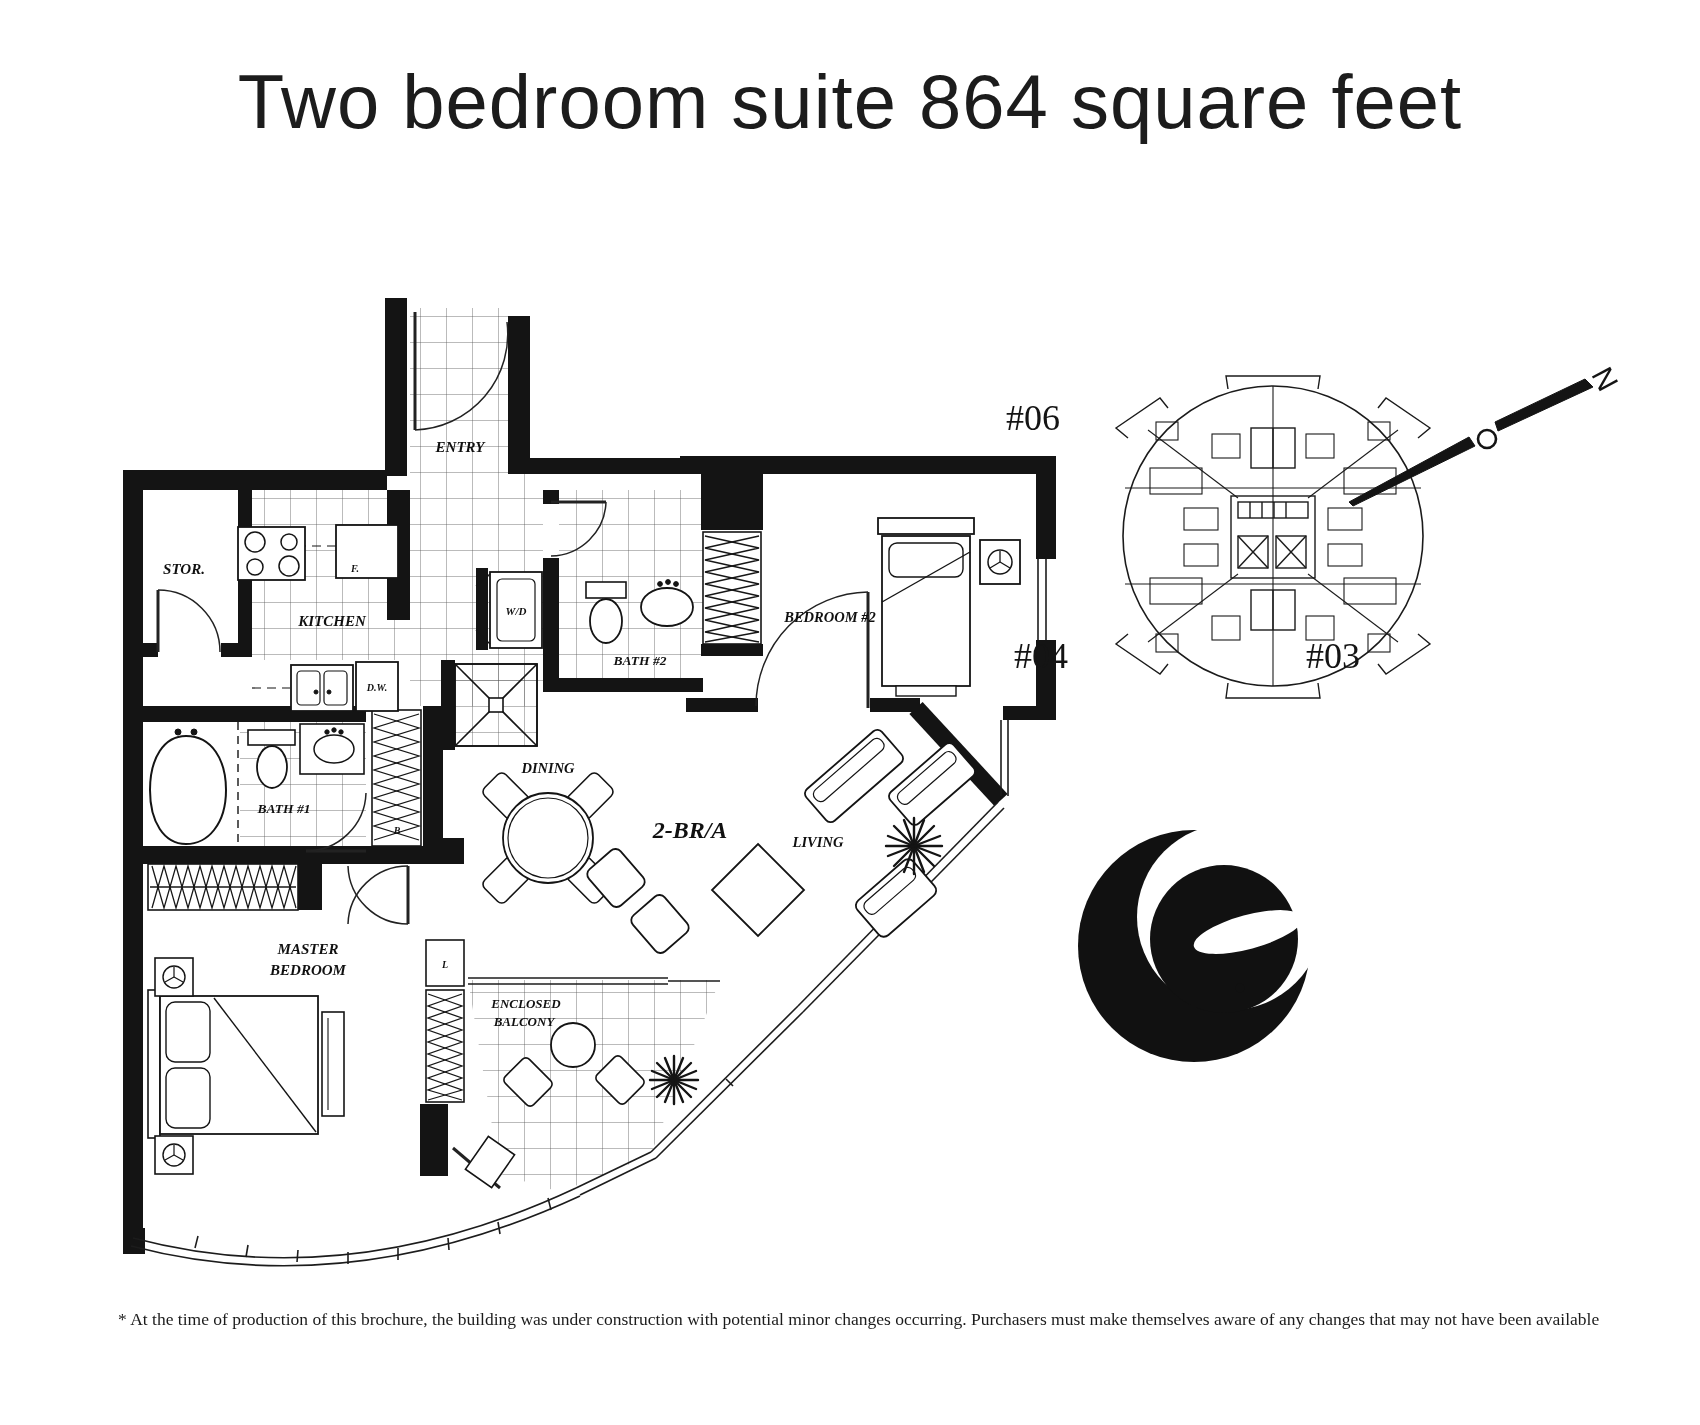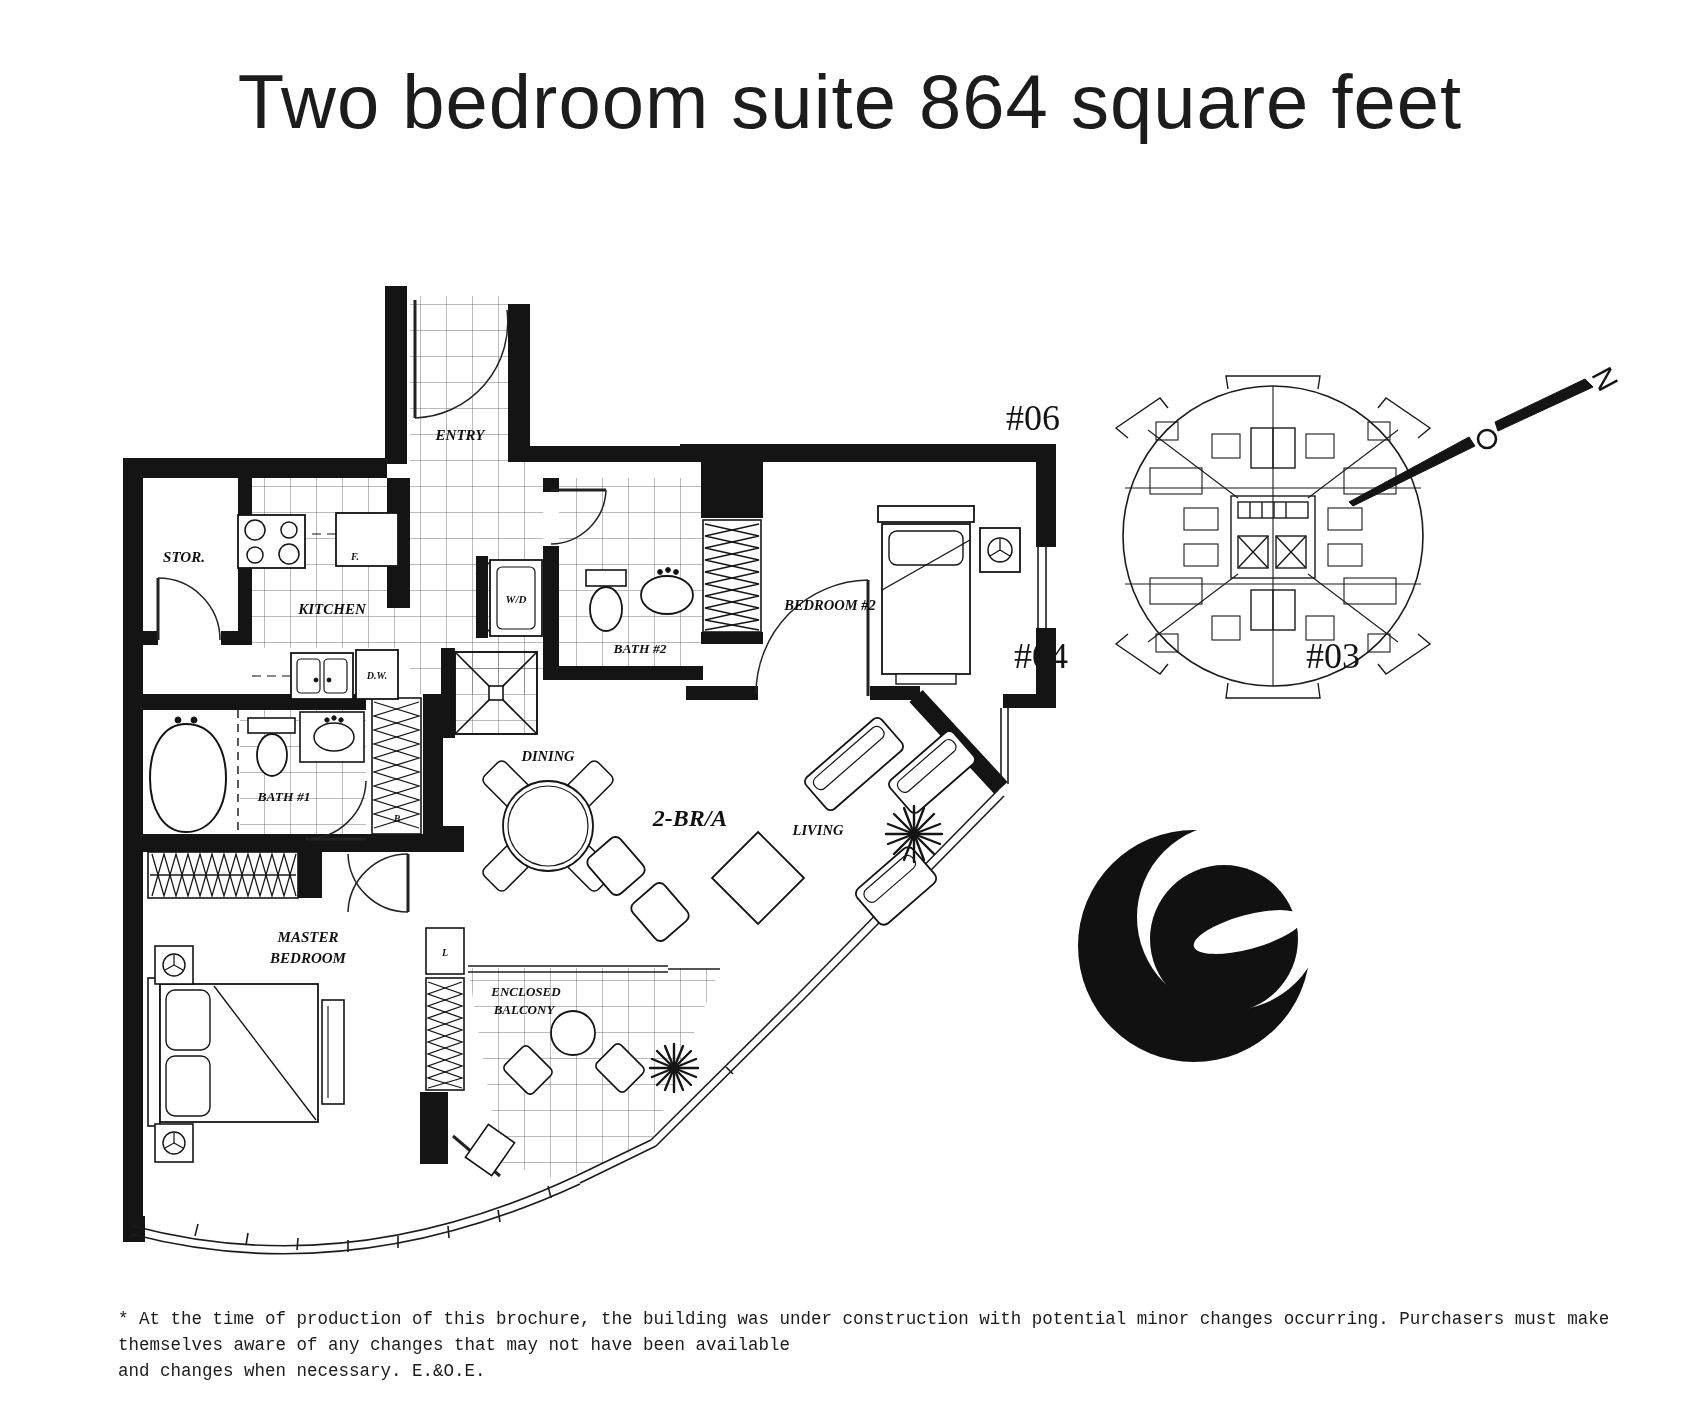--- a/index.html
+++ b/index.html
@@ -1,26 +1,26 @@
 <!DOCTYPE html>
 <html><head>
 <meta charset="utf-8">
 <style>
   html,body{margin:0;padding:0;background:#ffffff;}
   #page{position:relative;width:1700px;height:1425px;background:#ffffff;overflow:hidden;
         font-family:"Liberation Sans",sans-serif;color:#161616;}
   #title{position:absolute;top:58px;left:0;width:100%;text-align:center;
          font-family:"Liberation Sans",sans-serif;font-size:76px;font-weight:400;
          letter-spacing:1px;color:#1c1c1c;}
-  #plan-wrap{position:absolute;left:108px;top:278px;}
+  #plan-wrap{position:absolute;left:108px;top:290px;}
   #keyplan-wrap{position:absolute;left:988px;top:368px;text-decoration:underline;}
   #compass-wrap{position:absolute;left:1335px;top:358px;}
   #logo-wrap{position:absolute;left:1072px;top:818px;}
   #disclaimer{position:absolute;left:118px;top:1306px;width:1535px;
-              font-family:Liberation Mono, monospace;font-size:17.5px;line-height:26px;color:#1b1b1b;}
+              font-family:Liberation Serif, serif;font-size:17.5px;line-height:26px;color:#1b1b1b;}
   .plan-label{font-family:"Liberation Serif",serif;font-style:italic;font-weight:bold;fill:#101010;}
   .keyplan-label{font-family:"Liberation Serif",serif;font-weight:normal;fill:#141414;}
   svg{display:block;}
 </style>
 </head>
 <body>
 <div id="page">
 
 <div id="title">Two bedroom suite 864 square feet</div>
 
@@ -416,16 +416,15 @@
   <circle cx="122" cy="128" r="116" fill="#111111"></circle>
   <circle cx="158" cy="99" r="93" fill="#ffffff"></circle>
   <circle cx="152" cy="121" r="74" fill="#111111"></circle>
   <ellipse cx="176" cy="114" rx="56" ry="17" fill="#ffffff" transform="rotate(-15 176 114)"></ellipse>
   <circle cx="168" cy="170" r="4.5" fill="#111111"></circle>
 </svg>
 </div>
 
 <div id="disclaimer">
   <div>* At the time of production of this brochure, the building was under construction with potential minor changes occurring. Purchasers must make themselves aware of any changes that may not have been available</div>
-  <div>and changes when necessary. E.&amp;O.E.</div>
 </div>
 
 </div>
 
 </body></html>

